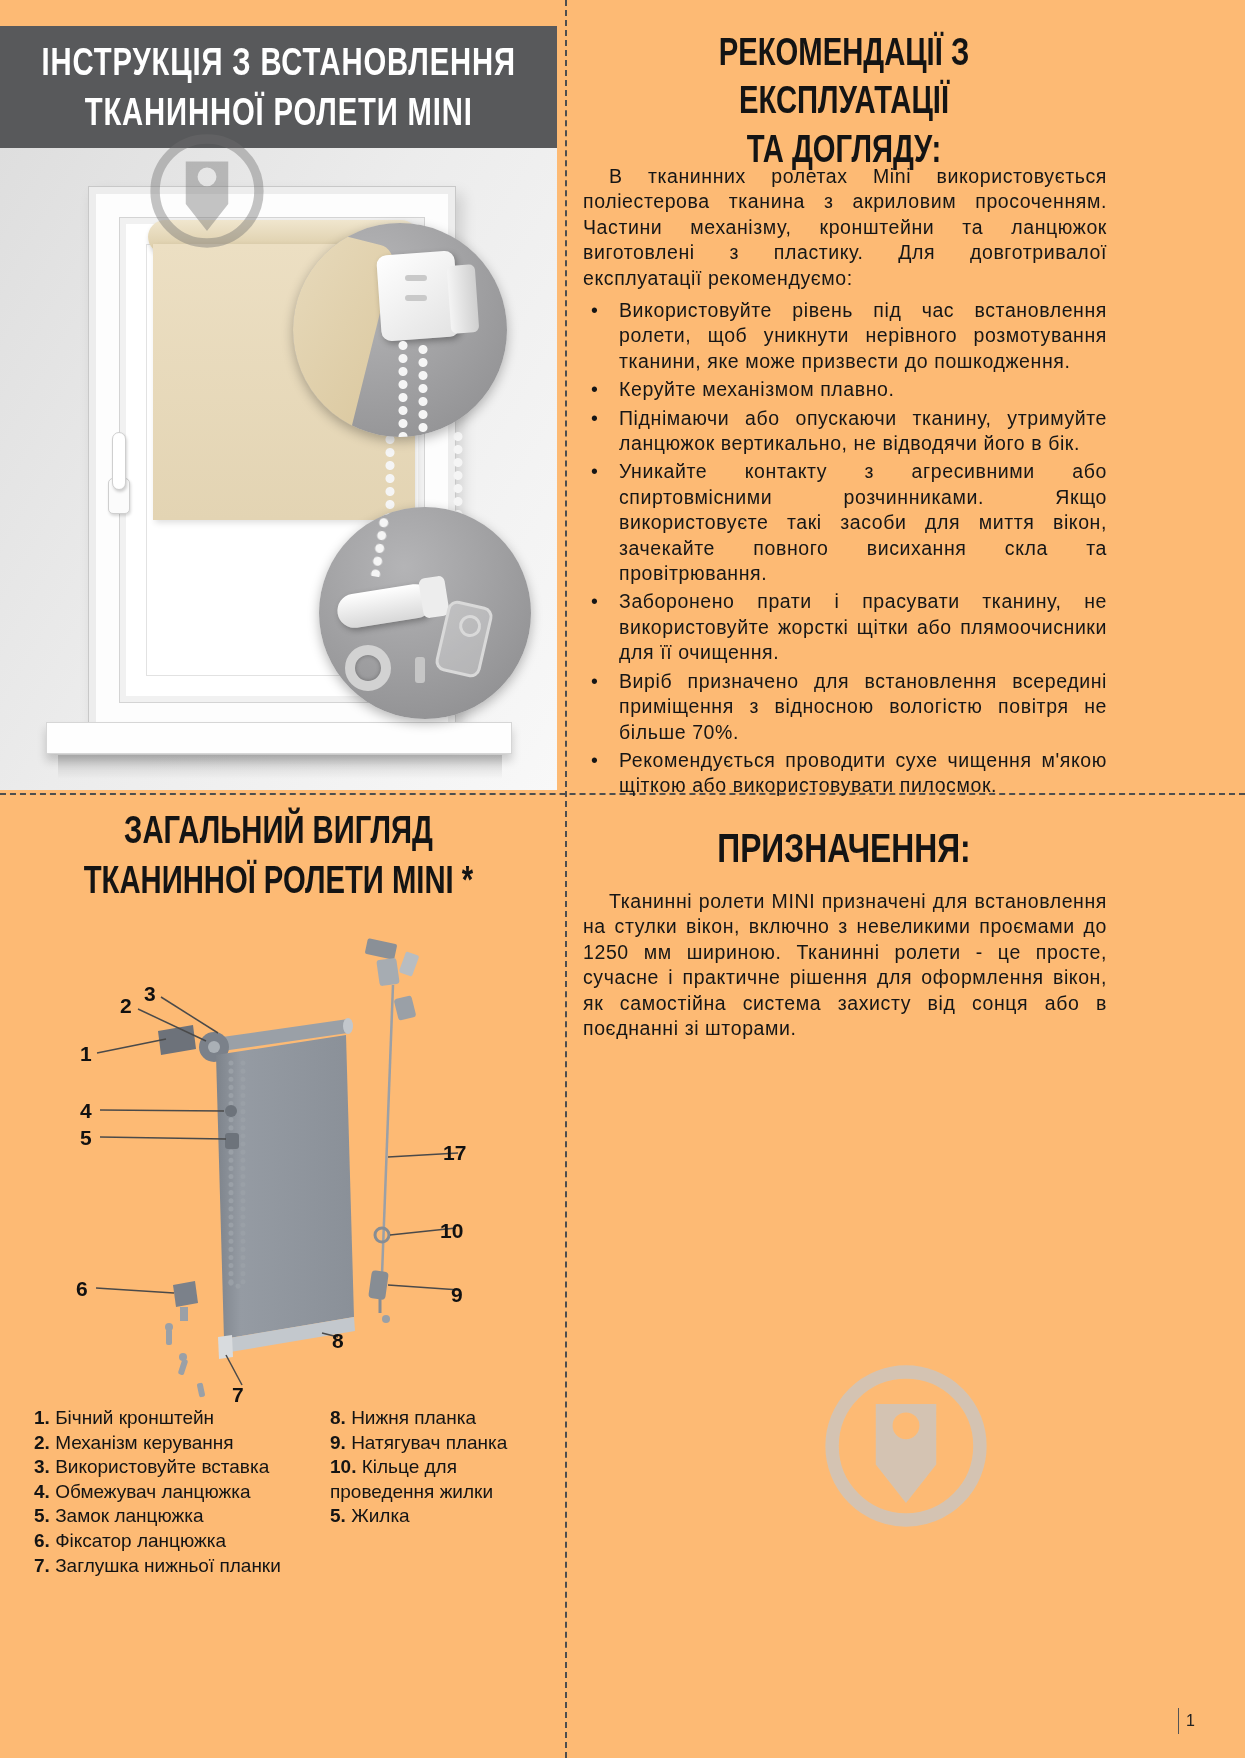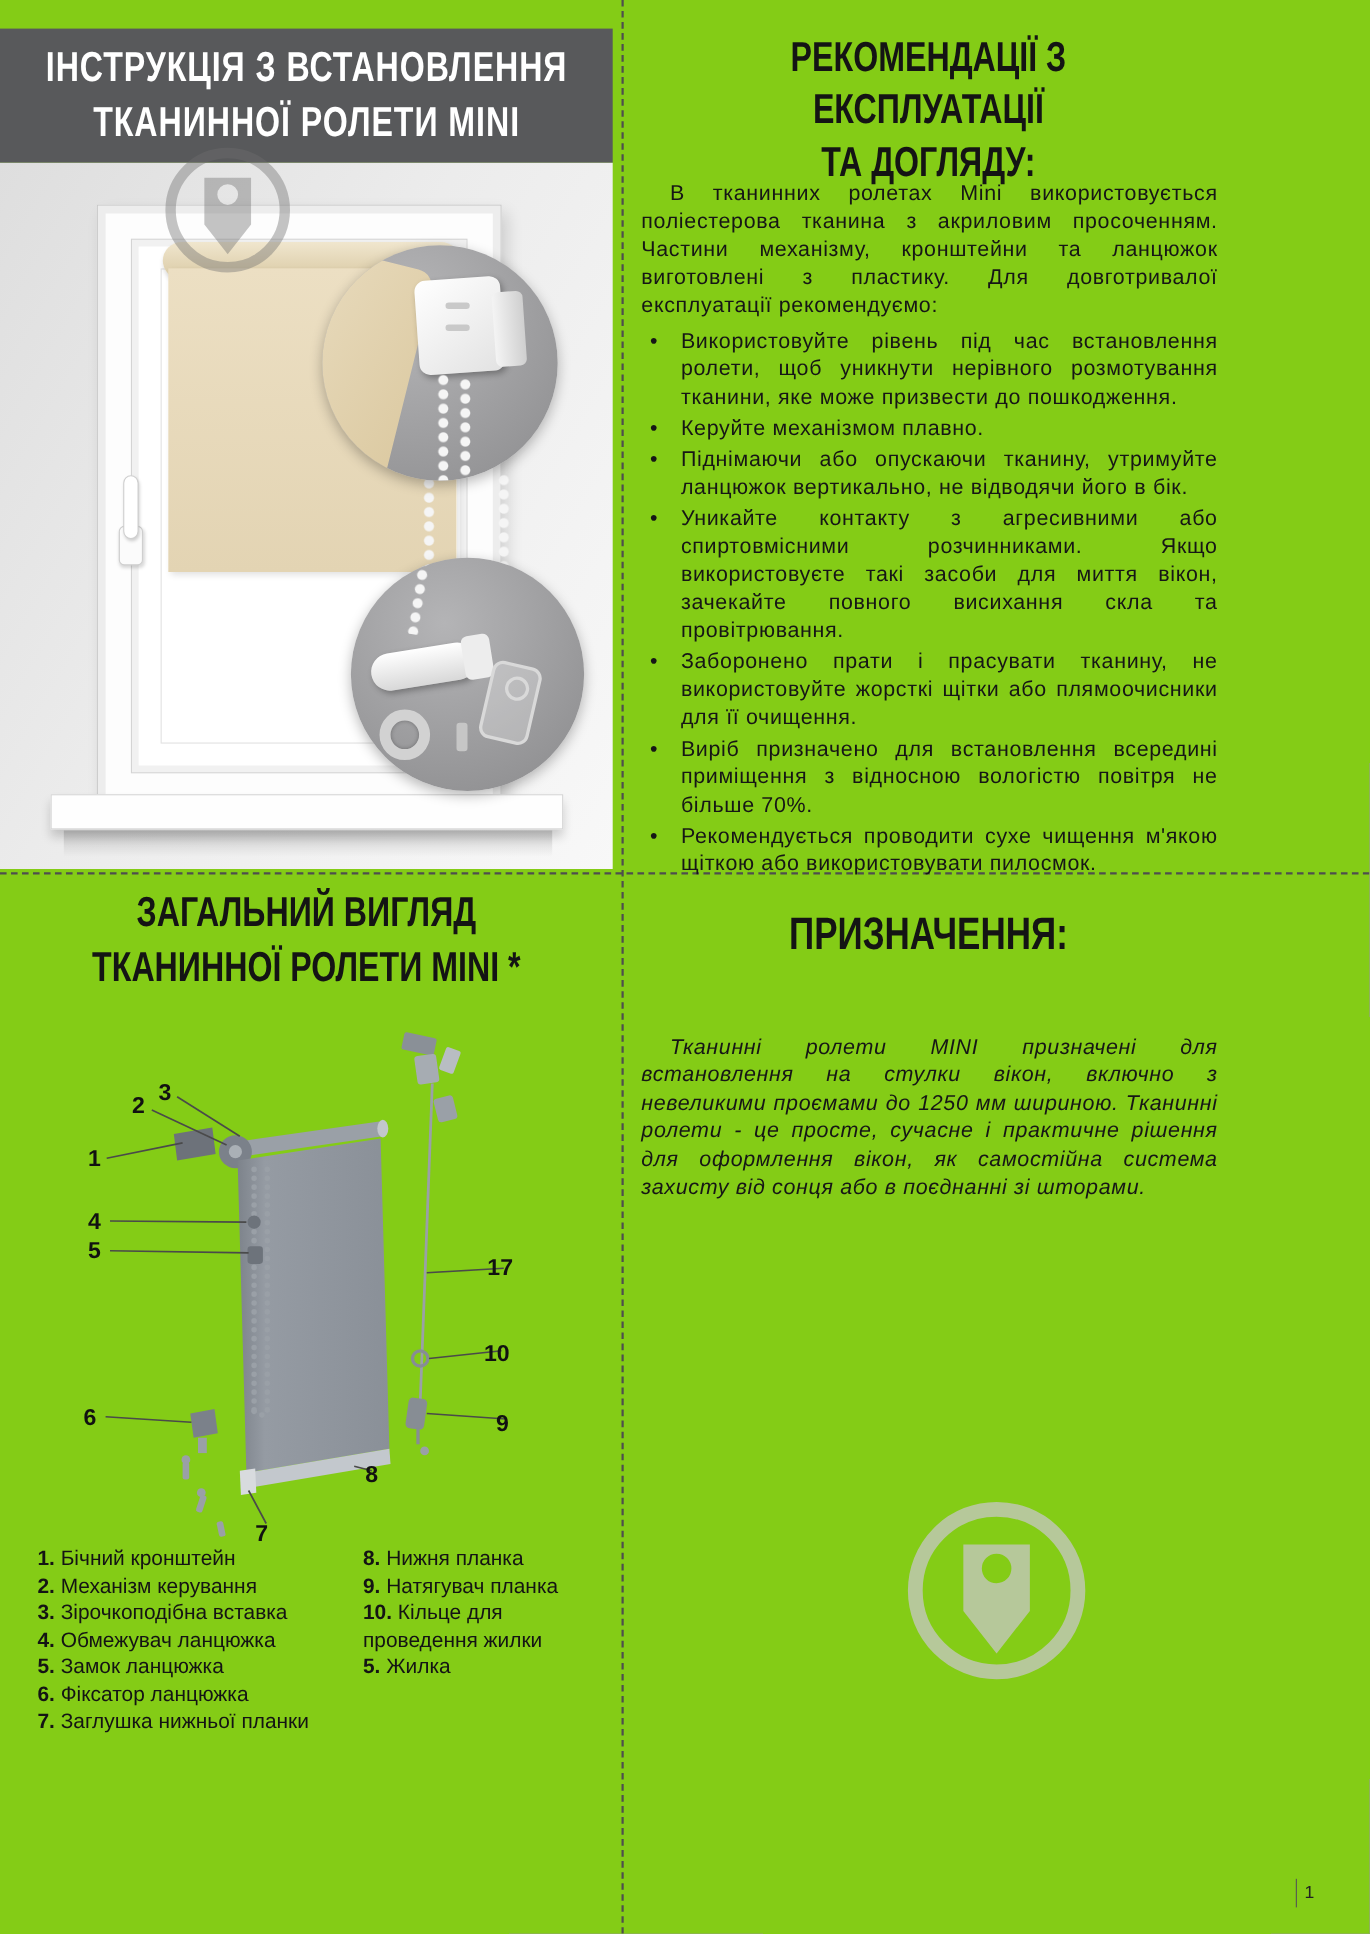--- a/index.html
+++ b/index.html
@@ -1,19 +1,19 @@
 <!DOCTYPE html>
 <html><head>
 <meta charset="utf-8">
 <style>
   * { box-sizing: border-box; margin: 0; padding: 0; }
   html,body { background:#9a9a9a; }
   .page {
     position: relative; width: 1245px; height: 1758px; margin: 0 auto;
-    background: #84cc16; overflow: hidden;
+    background: #fdba74; overflow: hidden;
     font-family: "Liberation Sans", sans-serif; color: #141414;
   }
   
   .vdash { position:absolute; left:565px; top:0; height:1758px; width:0; border-left:2px dashed #4e4e4e; }
   .hdash { position:absolute; left:0; top:793px; width:1245px; height:0; border-top:2px dashed #4e4e4e; }
 
   
   .cond { font-weight:700; text-align:center; }
   .squeeze { transform:scale(0.86,1.12); transform-origin:50% 50%; }
 
@@ -103,21 +103,21 @@
   .n7{left:232px;top:1383px} .n8{left:332px;top:1329px} .n9{left:451px;top:1283px}
   .n10{left:440px;top:1219px} .n11{left:443px;top:1141px}
 
   .legend-left { position:absolute; left:34px; top:1406px; width:292px; font-size:19px; line-height:24.6px; }
   .legend-right { position:absolute; left:330px; top:1406px; width:212px; font-size:19px; line-height:24.6px; }
   .legend-item .ln { font-weight:700; }
 
   
   .pu-head { position:absolute; left:576px; top:826px; width:536px; }
   .pu-head .squeeze { font-size:37px; line-height:46px; }
-  .pu-body { position:absolute; left:583px; top:940px; width:524px; text-indent:26px;font-style:italic; }
+  .pu-body { position:absolute; left:583px; top:889px; width:524px; text-indent:26px; }
 
   .page-num { position:absolute; left:1186px; top:1712px; font-size:16px; color:#222; }
   .page-num-rule { position:absolute; left:1178px; top:1708px; width:0; height:26px; border-left:1px solid #555; }
 </style>
 </head>
 <body>
 
 <div class="page">
 
   <div class="vdash"></div>
@@ -302,21 +302,21 @@
   <div class="dnum n6">6</div>
   <div class="dnum n7">7</div>
   <div class="dnum n8">8</div>
   <div class="dnum n9">9</div>
   <div class="dnum n10">10</div>
   <div class="dnum n11">17</div>
 
   <div class="legend-left">
     <div class="legend-item"><span class="ln">1.</span> <span>Бічний кронштейн</span></div>
     <div class="legend-item"><span class="ln">2.</span> <span>Механізм керування</span></div>
-    <div class="legend-item"><span class="ln">3.</span> <span>Зірочкоподібна вставка</span></div>
+    <div class="legend-item"><span class="ln">3.</span> <span>Використовуйте вставка</span></div>
     <div class="legend-item"><span class="ln">4.</span> <span>Обмежувач ланцюжка</span></div>
     <div class="legend-item"><span class="ln">5.</span> <span>Замок ланцюжка</span></div>
     <div class="legend-item"><span class="ln">6.</span> <span>Фіксатор ланцюжка</span></div>
     <div class="legend-item"><span class="ln">7.</span> <span>Заглушка нижньої планки</span></div>
   </div>
 
   <div class="legend-right">
     <div class="legend-item"><span class="ln">8.</span> <span>Нижня планка</span></div>
     <div class="legend-item"><span class="ln">9.</span> <span>Натягувач планка</span></div>
     <div class="legend-item"><span class="ln">10.</span> <span>Кільце для проведення жилки</span></div>

